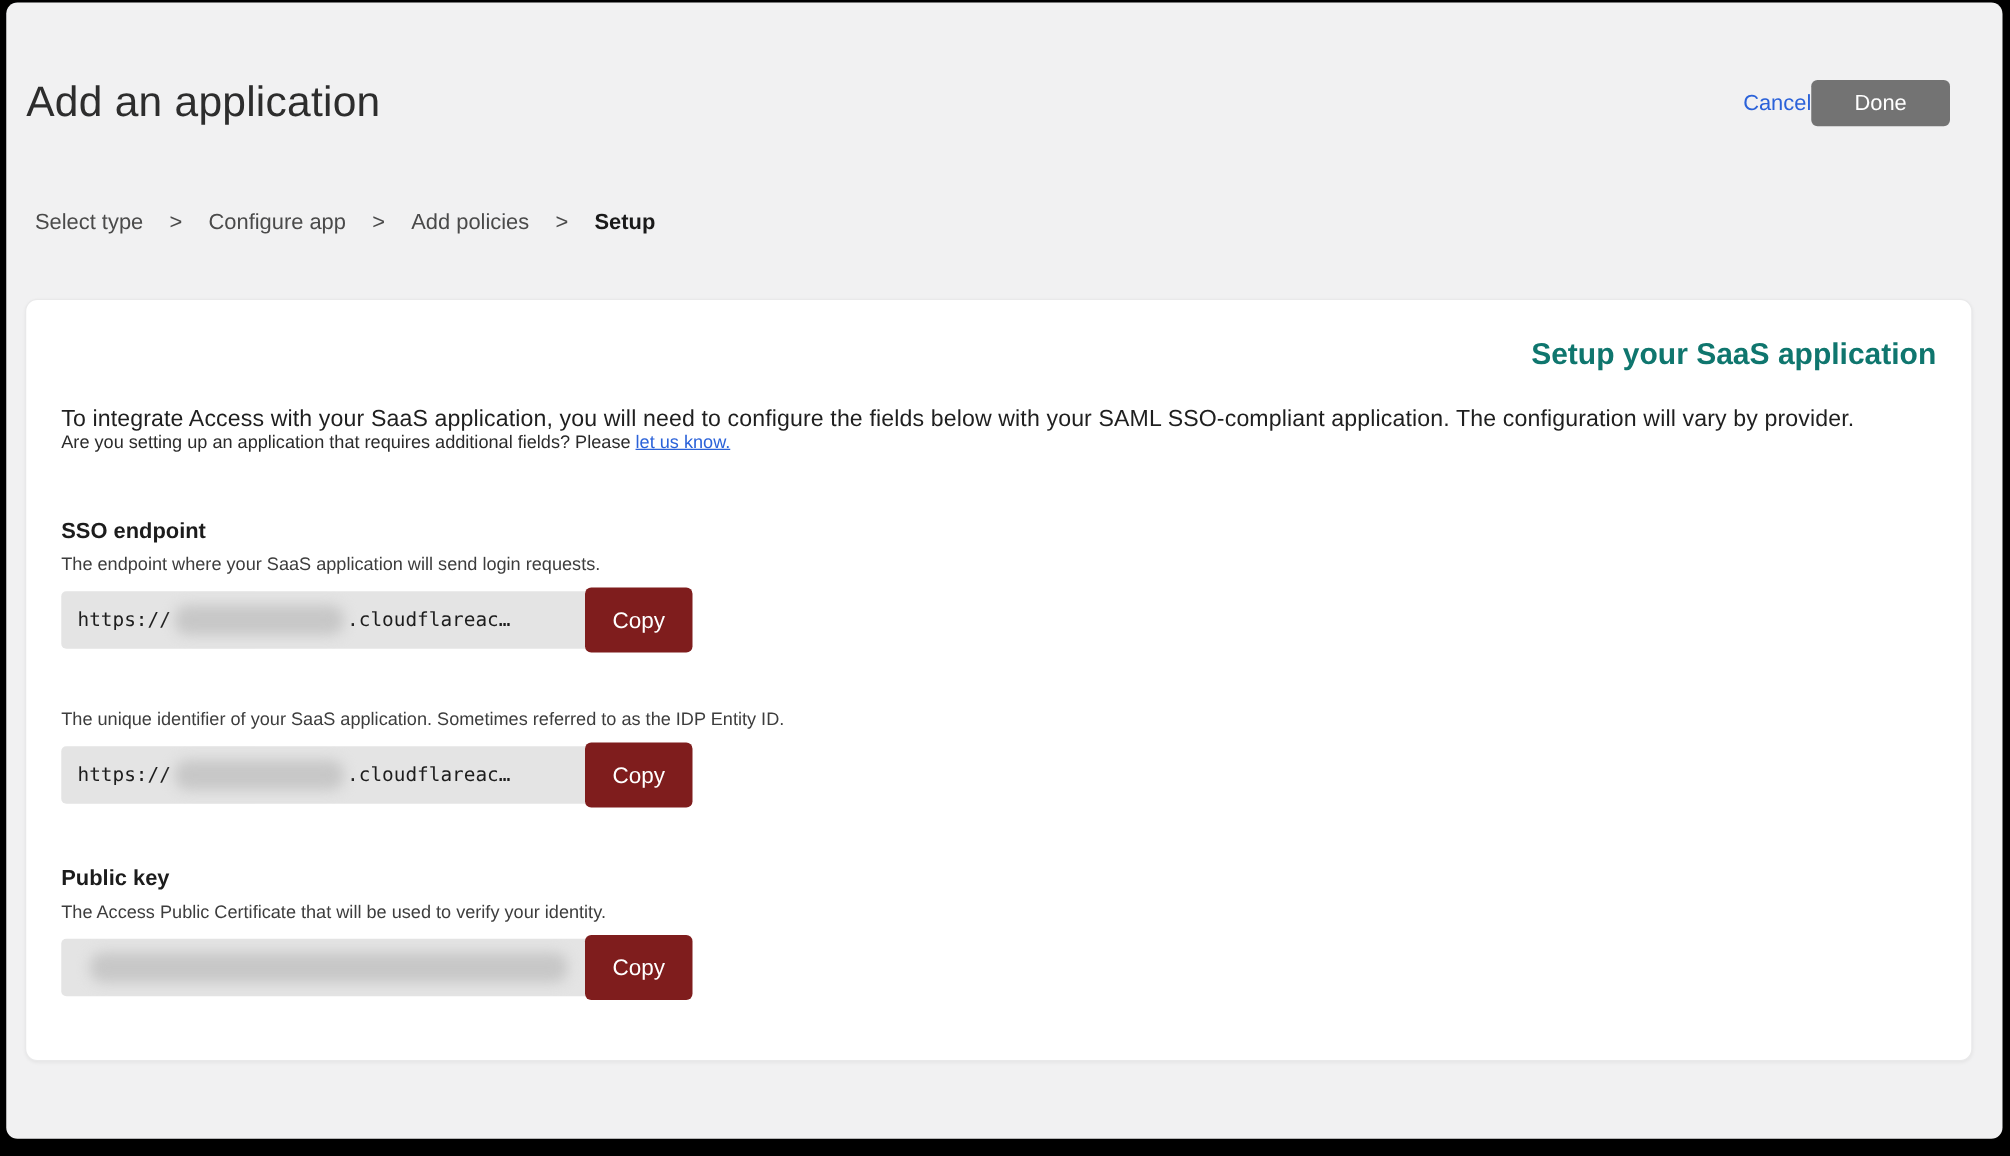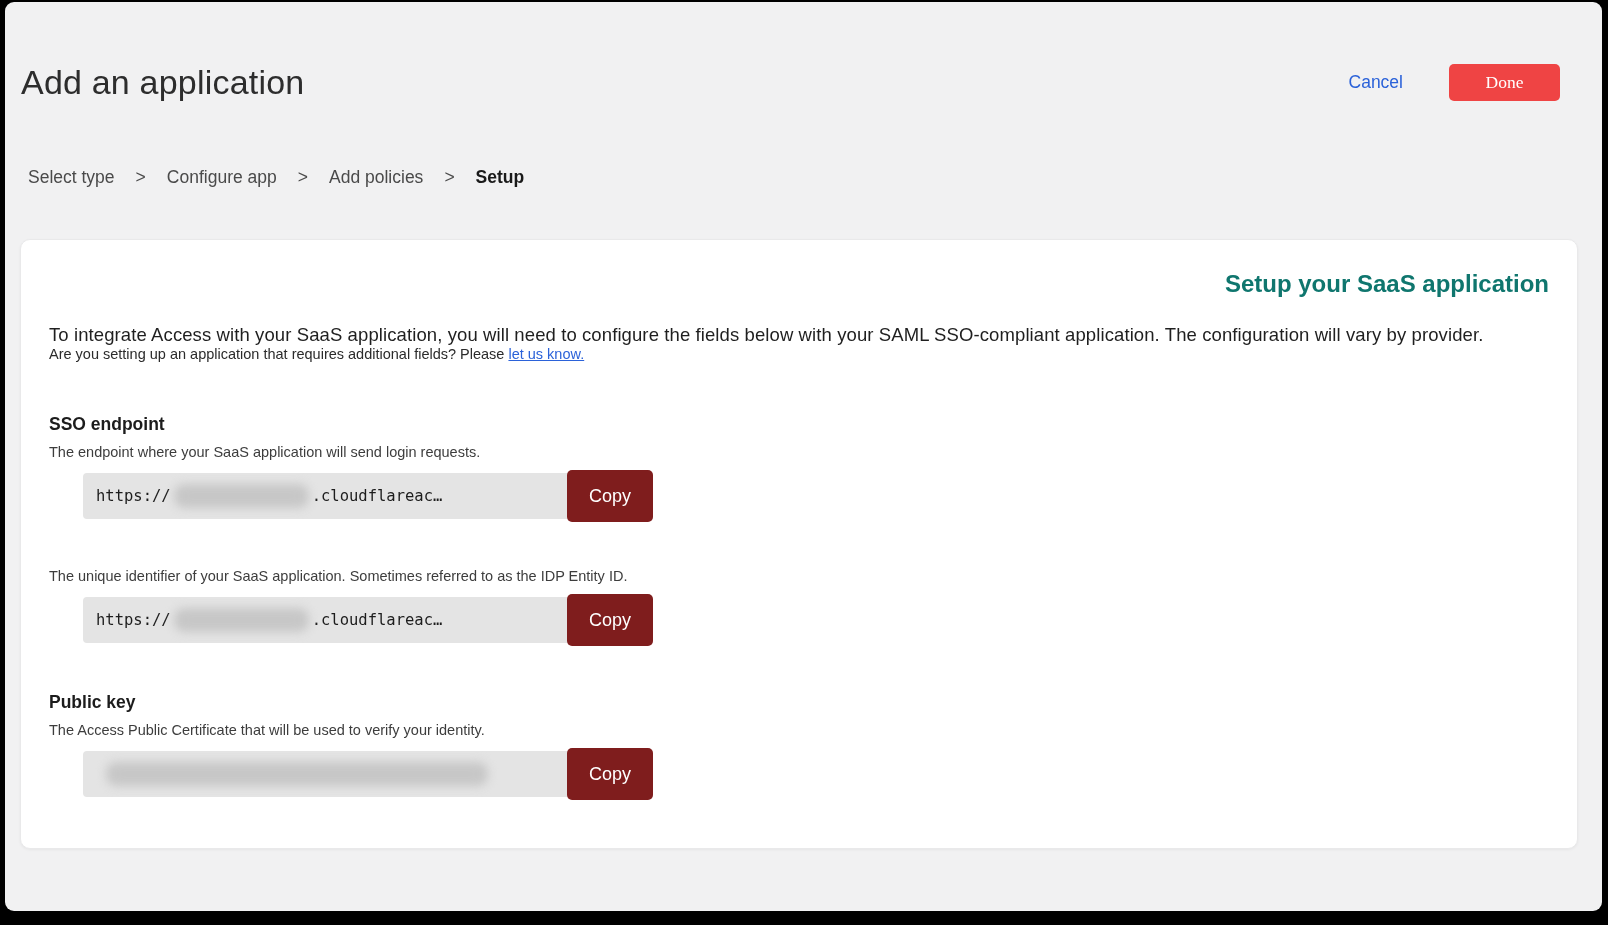--- a/index.html
+++ b/index.html
@@ -28,36 +28,35 @@
   .page-title {
     font-size: 34px;
     font-weight: 400;
     color: #2d2d2d;
     letter-spacing: 0.2px;
     line-height: 40px;
   }
   .header-actions {
     display: flex;
     align-items: center;
-    gap: 46px;
     margin-top: 2px;
   }
   .cancel-link {
     font-size: 17.5px;
     color: #2b62d9;
     text-decoration: none;
     cursor: pointer;
   }
   .done-btn {
     width: 111px;
     height: 37px;
-    background: #ef4444;
+    background: #737373;
     color: #ffffff;
     font-size: 17.5px;
-    font-family: Liberation Serif, serif;
+    font-family: Liberation Sans, sans-serif;
     border: none;
     border-radius: 5px;
     cursor: pointer;
   }
   
   .breadcrumb {
     margin: 65px 0 0 23px;
     font-size: 17.5px;
     color: #4a4a4a;
     display: flex;
@@ -110,30 +109,29 @@
     font-size: 14.5px;
     color: #3d3d3d;
   }
   .value-row {
     margin-top: 10px;
     display: flex;
     align-items: center;
     height: 52px;
   }
   .value-box {
-    width: 484px;
+    width: 419px;
     height: 46px;
     background: #e4e4e4;
     border-radius: 4px 0 0 4px;
     display: flex;
     align-items: center;
     padding-left: 13px;
     overflow: hidden;
     white-space: nowrap;
-    margin-left: 34px;
   }
   .mono {
     font-family: "DejaVu Sans Mono", monospace;
     font-size: 15.5px;
     color: #1d1d1d;
   }
   .blur {
     display: inline-block;
     height: 24px;
     background: #c7c7c7;

